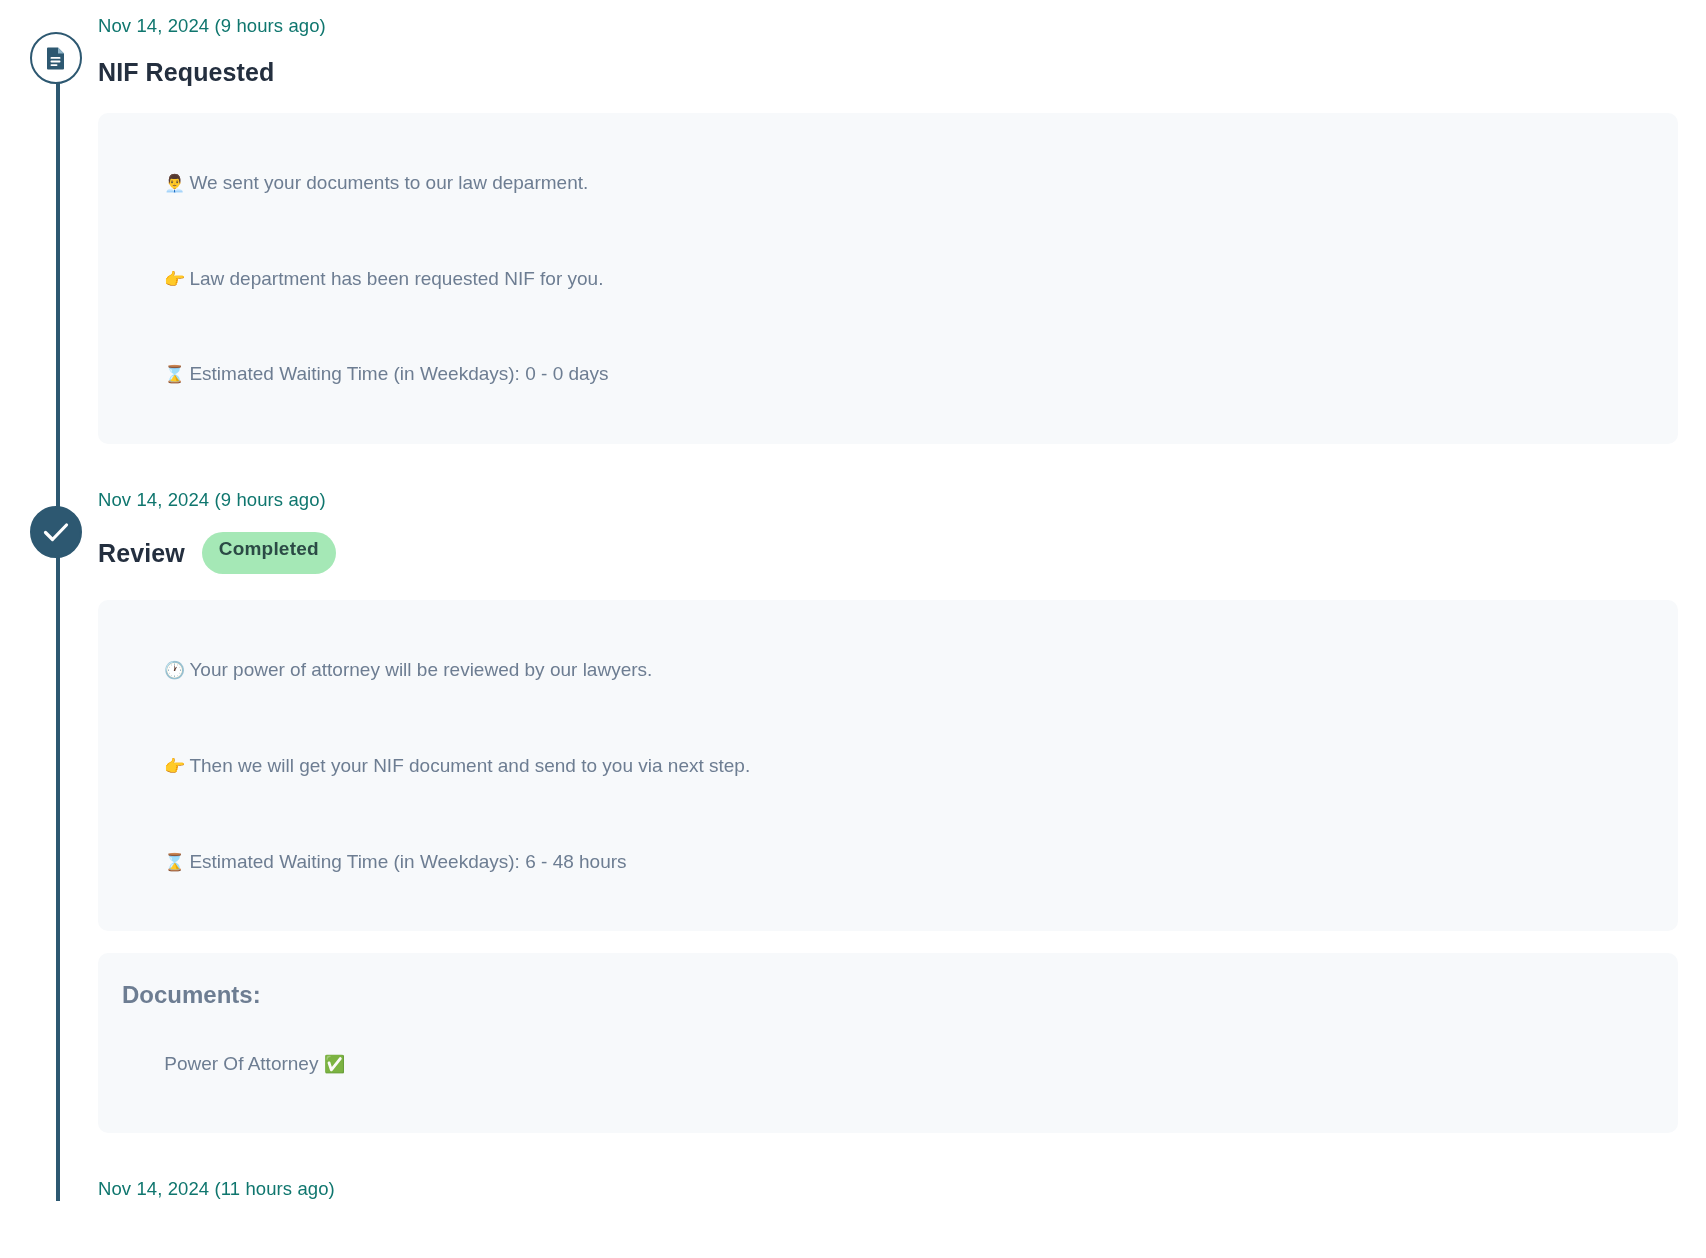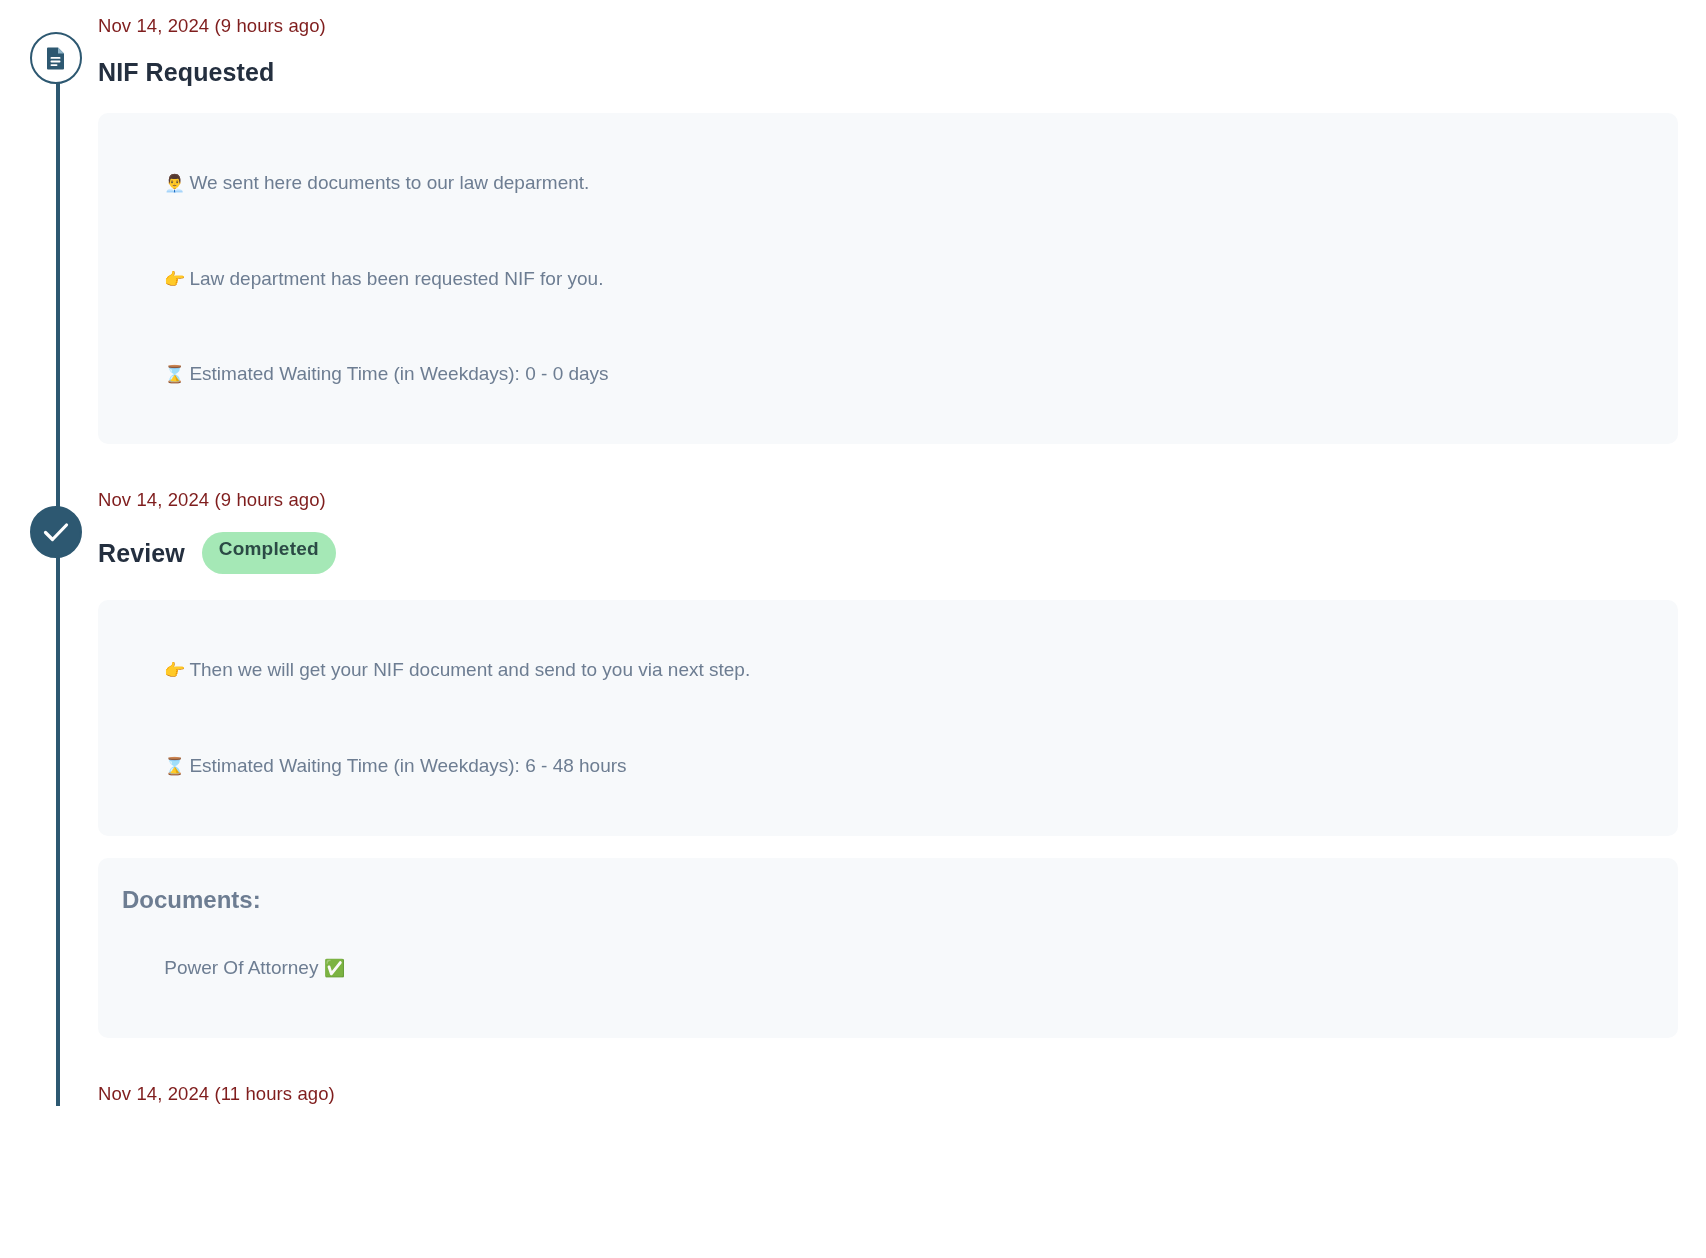--- a/index.html
+++ b/index.html
@@ -59,21 +59,21 @@
   }
   .marker.filled {
     background: #2d5871;
     border: 2.5px solid #2d5871;
   }
   .marker svg { display: block; }
 
   
   .tl-date {
     font-size: 18.5px;
-    color: #7f1d1d;
+    color: #0f766e;
     line-height: 1.3;
     margin-bottom: 20px;
     letter-spacing: .1px;
   }
   .tl-head-row {
     display: flex;
     align-items: center;
     gap: 17px;
     margin-bottom: 26px;
   }
@@ -142,21 +142,21 @@
     </div>
 
     <div class="tl-date">Nov 14, 2024 (9 hours ago)</div>
 
     <div class="tl-head-row">
       <span class="tl-title">NIF Requested</span>
     </div>
 
     <div class="panel">
       <div class="line">
-        <span class="emj">👨‍💼</span><span>We sent here documents to our law deparment.</span>
+        <span class="emj">👨‍💼</span><span>We sent your documents to our law deparment.</span>
       </div>
       <div class="line">
         <span class="emj">👉</span><span>Law department has been requested NIF for you.</span>
       </div>
       <div class="line">
         <span class="emj">⌛</span><span>Estimated Waiting Time (in Weekdays): 0 - 0 days</span>
       </div>
     </div>
   </div>
 
@@ -171,20 +171,23 @@
 
     <div class="tl-date">Nov 14, 2024 (9 hours ago)</div>
 
     <div class="tl-head-row">
       <span class="tl-title">Review</span>
       <span class="badge">Completed</span>
     </div>
 
     <div class="panel">
       <div class="line">
+        <span class="emj">🕐</span><span>Your power of attorney will be reviewed by our lawyers.</span>
+      </div>
+      <div class="line">
         <span class="emj">👉</span><span>Then we will get your NIF document and send to you via next step.</span>
       </div>
       <div class="line">
         <span class="emj">⌛</span><span>Estimated Waiting Time (in Weekdays): 6 - 48 hours</span>
       </div>
     </div>
 
     <div class="panel">
       <div class="doc-label">Documents:</div>
       <div class="line">

